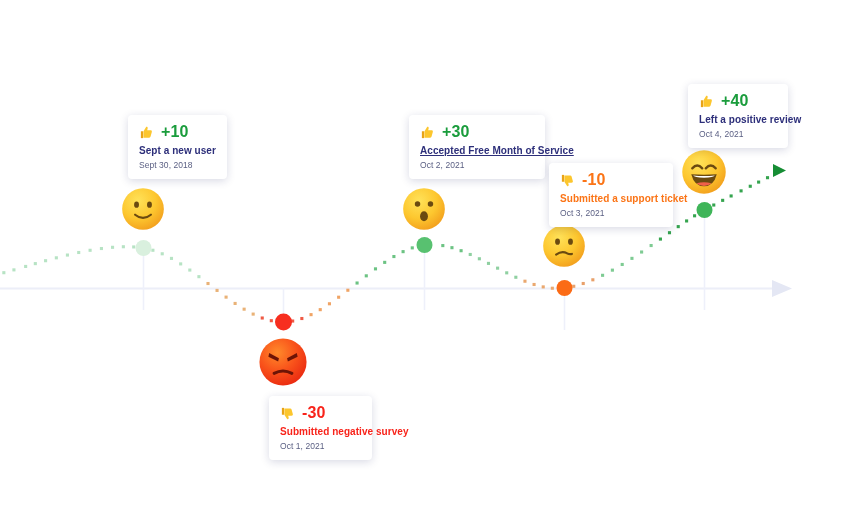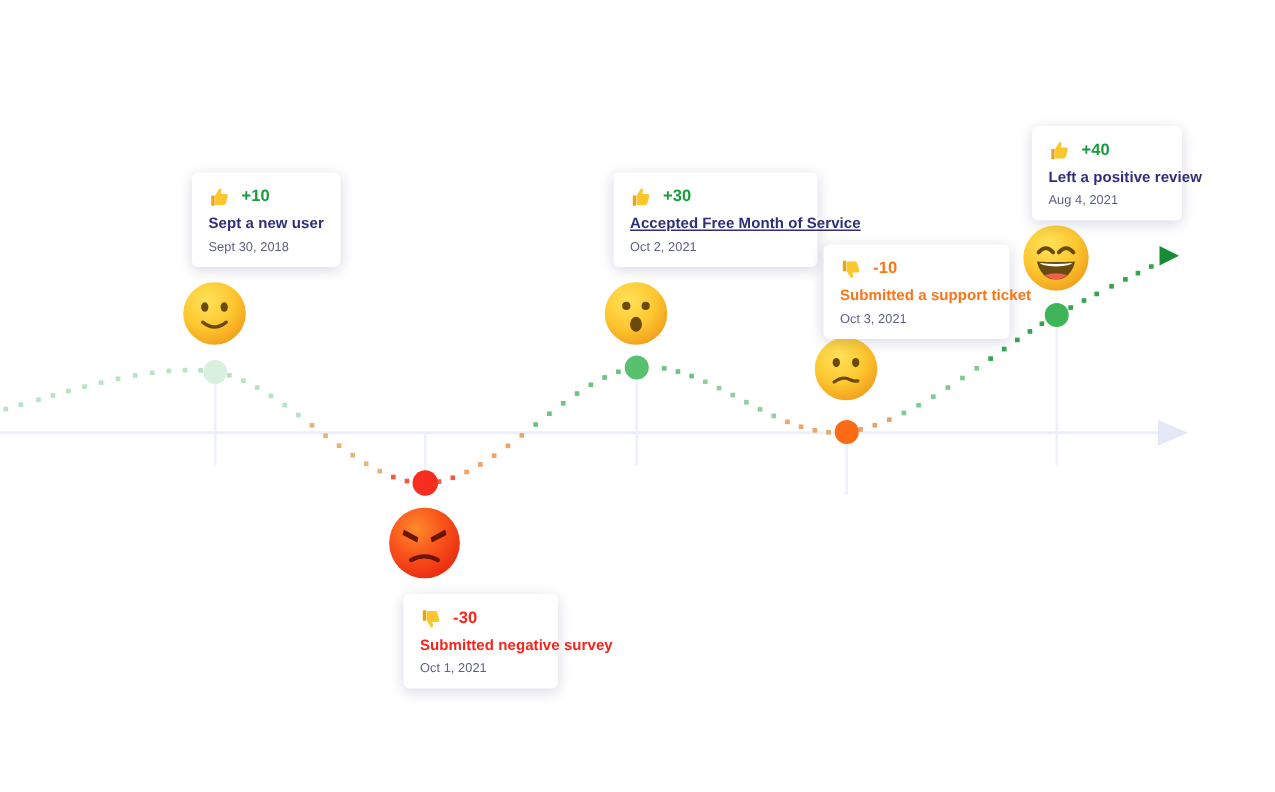--- a/index.html
+++ b/index.html
@@ -51,21 +51,21 @@
     white-space: nowrap;
   }
   .card-head {
     display: flex;
     align-items: center;
     gap: 7px;
     margin-bottom: 5px;
   }
   .thumb { display: block; width: 15px; height: 15px; flex: 0 0 auto; }
   .card-score {
-    font-size: 11px;
+    font-size: 16px;
     font-weight: bold;
     letter-spacing: 0.1px;
     line-height: 1;
     text-align: center;
   }
   .card-title {
     font-size: 10px;
     font-weight: bold;
     line-height: 1.25;
     letter-spacing: 0.05px;
@@ -295,16 +295,16 @@
 
   <div class="card" style="left:688px; top:84px; width:100px;">
     <div class="card-head">
       <svg class="thumb" viewBox="0 0 24 24">
         <path d="M3 10h3.5v11H3z" fill="#e8a317"></path>
         <path d="M7 10.2l4.6-7.4c1.6-.3 2.6.7 2.3 2.3l-.8 3.4h5.4c1.6 0 2.4 1.1 2 2.6l-2 7.4c-.3 1.1-1 1.7-2.2 1.7H7z" fill="#fcc62d"></path>
       </svg>
       <span class="card-score" style="color:#1a9c3c;">+40</span>
     </div>
     <div class="card-title" style="color:#2d2f7a;">Left a positive review</div>
-    <div class="card-date">Aug 4, 2021</div>
+    <div class="card-date">Oct 4, 2021</div>
   </div>
 
 </div>
 
 </body></html>

